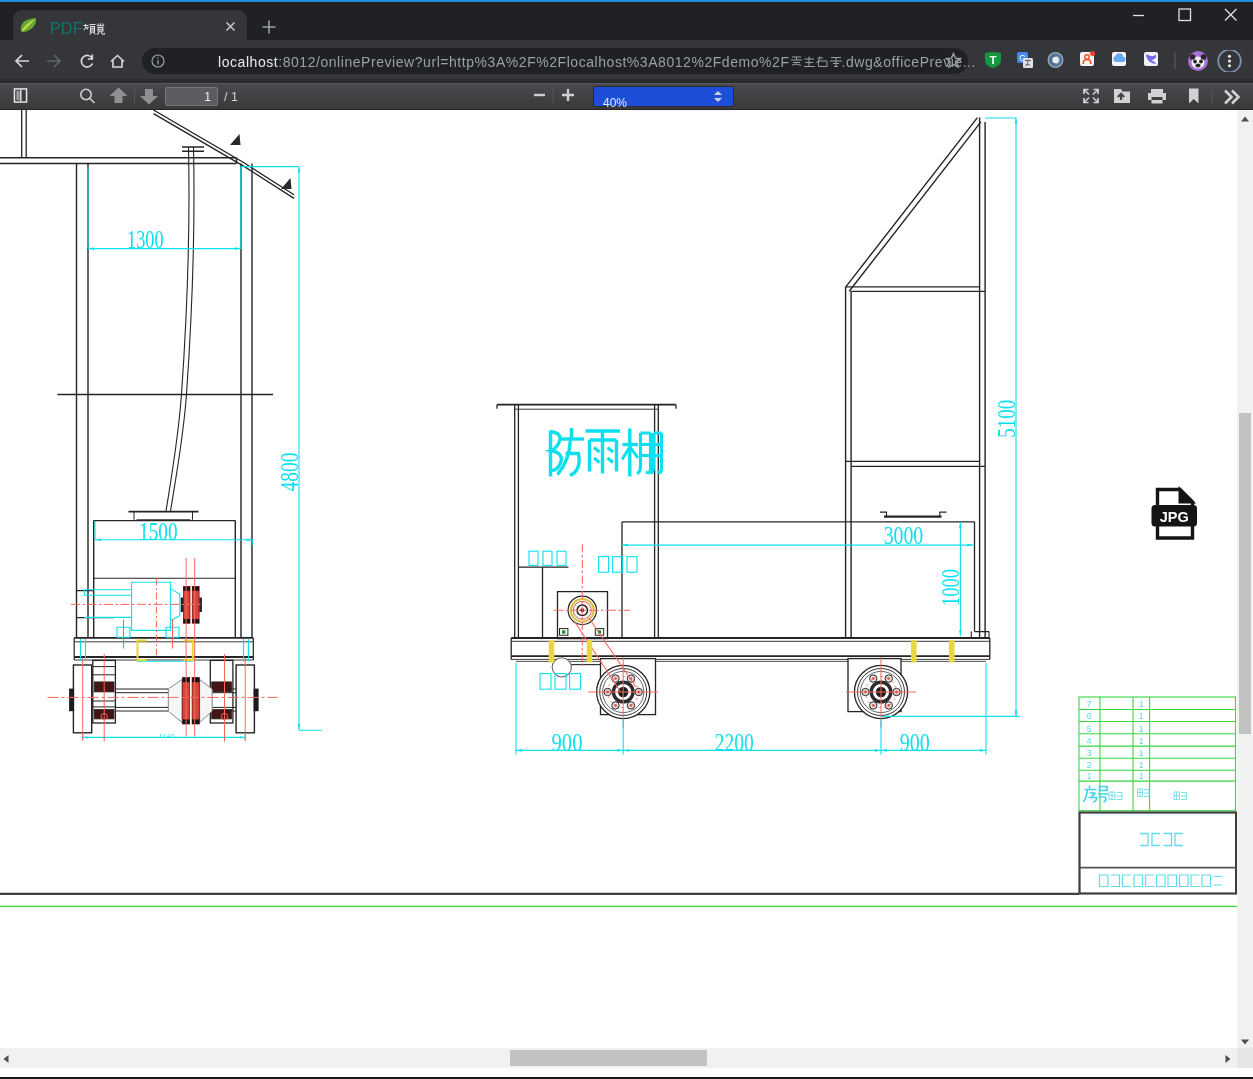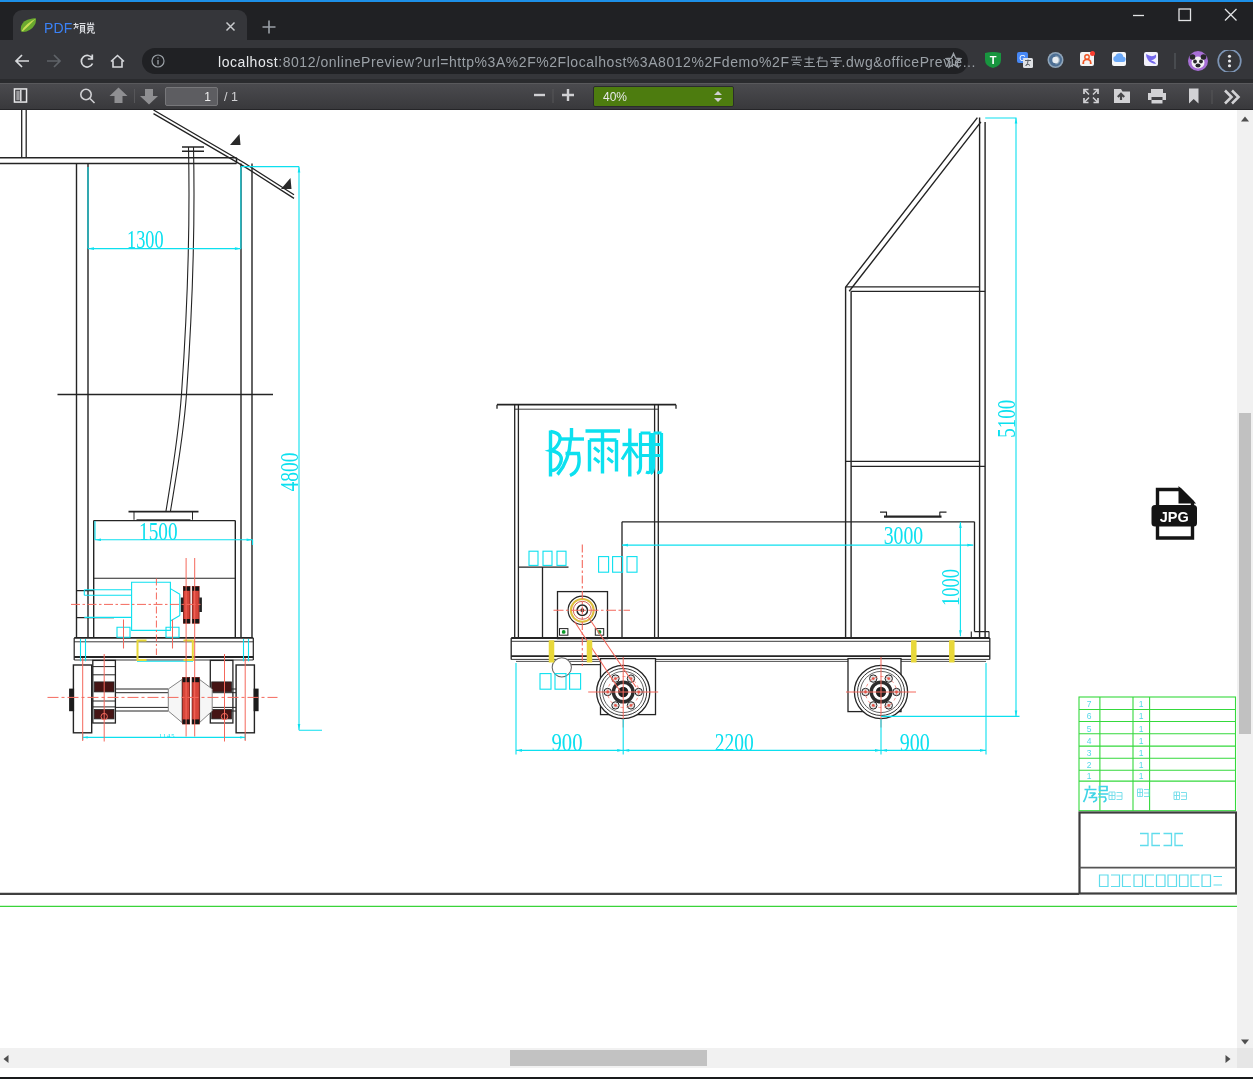--- a/index.html
+++ b/index.html
@@ -1,39 +1,39 @@
 <!DOCTYPE html>
 <html><head>
 <meta charset="utf-8">
 <style>
 html,body{margin:0;padding:0;width:1253px;height:1079px;overflow:hidden;background:#fff;font-family:"Liberation Sans",sans-serif;}
 .abs{position:absolute;}
 #bluestrip{left:0;top:0;width:1253px;height:2px;background:#1d8fe7;}
 #darkln{left:0;top:2px;width:1253px;height:1.5px;background:#26201c;}
 #tabbar{left:0;top:3.5px;width:1253px;height:36.5px;background:#202124;}
 #tab{left:13px;top:10px;width:234px;height:30px;background:#35363a;border-radius:9px 9px 0 0;}
-#tabtitle{left:44px;top:19.5px;font-size:14px;color:#3b82f6;letter-spacing:.2px;}
+#tabtitle{left:50px;top:19.5px;font-size:16px;color:#0f766e;letter-spacing:.2px;}
 #toolbar{left:0;top:40px;width:1253px;height:39px;background:#35363a;}
 #pill{left:142px;top:48px;width:826px;height:26px;border-radius:13px;background:#202124;}
 #urltext{left:174px;top:53.5px;font-size:14px;letter-spacing:0.55px;color:#9aa0a6;white-space:nowrap;width:762px;overflow:hidden;padding-left:44px;}
 #urltext b{color:#e8eaed;font-weight:normal;}
 #pdfdark{left:0;top:79px;width:1253px;height:4px;background:#2a2b2e;}
 #pdfbar{left:0;top:83px;width:1253px;height:26px;background:linear-gradient(#4a4a4e,#39393c);border-top:1px solid #59595c;box-sizing:border-box;}
 #pdfbot{left:0;top:109px;width:1253px;height:1px;background:#252528;}
 #content{left:0;top:110px;width:1253px;height:969px;background:#fff;}
 #vsb{left:1237px;top:110px;width:16px;height:938px;background:#f1f1f1;}
 #vthumb{left:2px;top:303px;width:12px;height:321px;background:#c1c1c1;position:absolute;}
 #hsb{left:0;top:1048px;width:1237px;height:20px;background:#f1f1f1;}
 #hthumb{left:510px;top:2px;width:197px;height:16px;background:#c2c2c2;position:absolute;}
 #corner{left:1237px;top:1048px;width:16px;height:20px;background:#e6e6e6;}
 #btmwhite{left:0;top:1068px;width:1253px;height:8.5px;background:#fff;}
 #btmedge{left:0;top:1076.5px;width:1253px;height:2.5px;background:#191b1c;}
 .pagebox{left:165px;top:87px;width:53px;height:19px;background:#5d5d61;border:1px solid #77777a;border-radius:2px;box-sizing:border-box;color:#f0f0f0;font-size:12px;text-align:right;padding:2px 6px 0 0;}
 .ptext{color:#d2d2d5;font-size:12.5px;}
-.zoombox{left:593px;top:86px;width:141px;height:20.5px;background:#4d7c0f;border:1px solid #2b2b2d;border-radius:2px;box-sizing:border-box;color:#e8e8ea;font-size:12px;padding:3px 0 0 9px;}
+.zoombox{left:593px;top:86px;width:141px;height:20.5px;background:#1d4ed8;border:1px solid #2b2b2d;border-radius:2px;box-sizing:border-box;color:#e8e8ea;font-size:12px;padding:9px 0 0 9px;}
 </style>
 </head>
 <body>
 <div class="abs" id="bluestrip"></div>
 <div class="abs" id="darkln"></div>
 <div class="abs" id="tabbar"></div>
 <div class="abs" id="tab"></div>
 <svg class="abs" style="left:20px;top:16.5px" width="17" height="16" viewBox="0 0 17 16">
   <path d="M1,14.5 Q-0.5,6 7.5,2.8 Q13.5,0.5 16,1.5 Q16.5,8.5 10,12.8 Q4.5,16 1,14.5 Z" fill="#6aa92f"></path>
   <path d="M1.8,14 Q5,7 15.5,1.8 Q8.5,9.5 2.8,14.3 Z" fill="#cadd55"></path>

